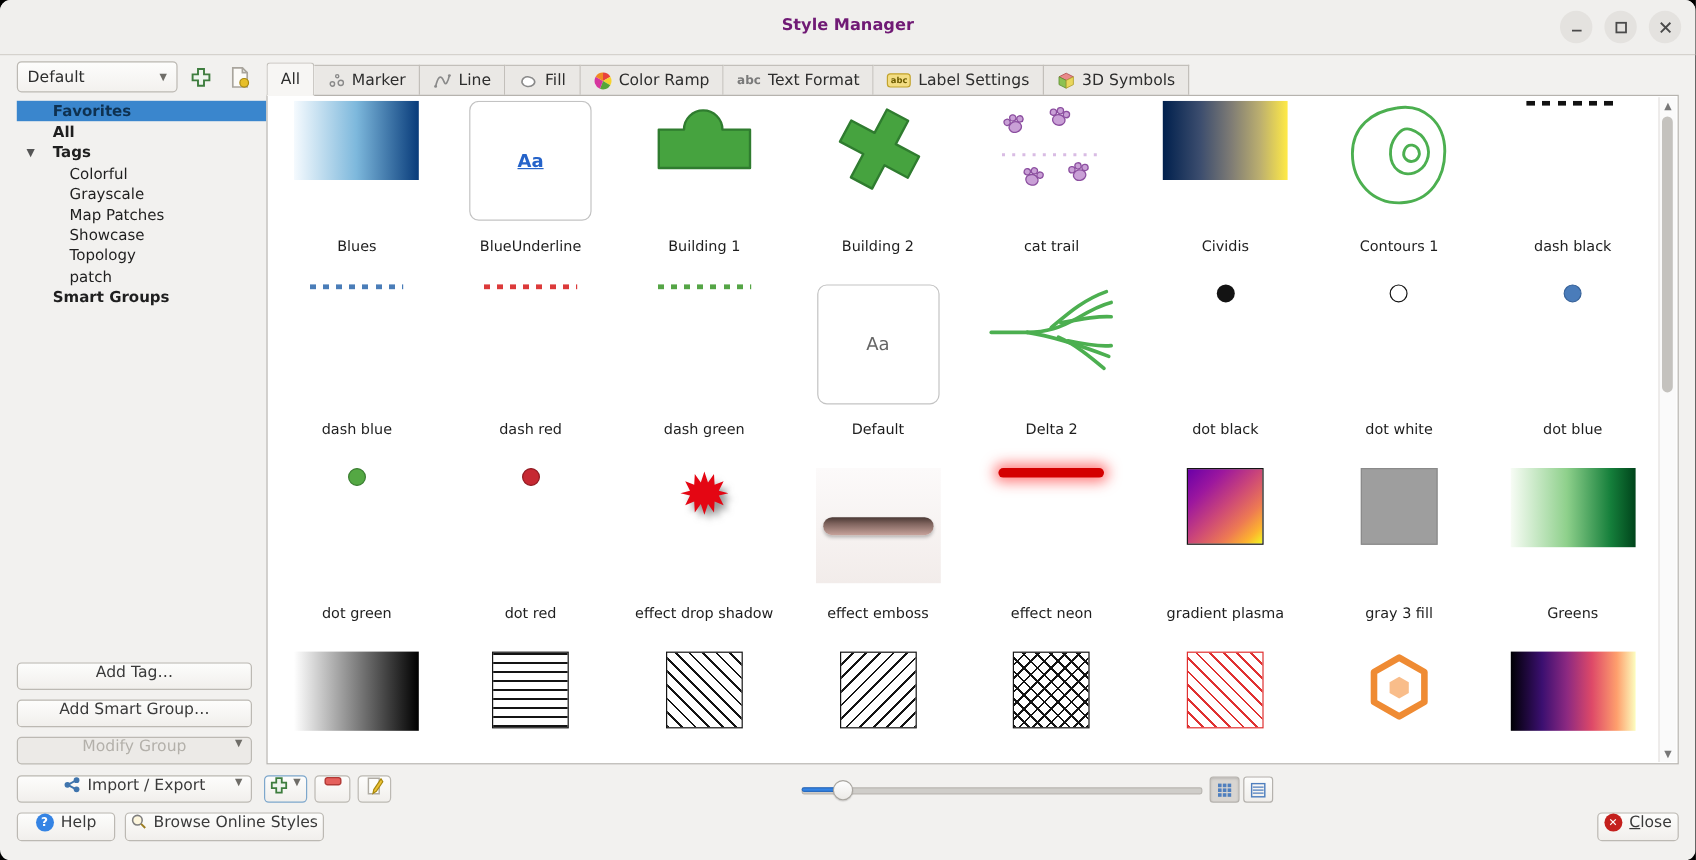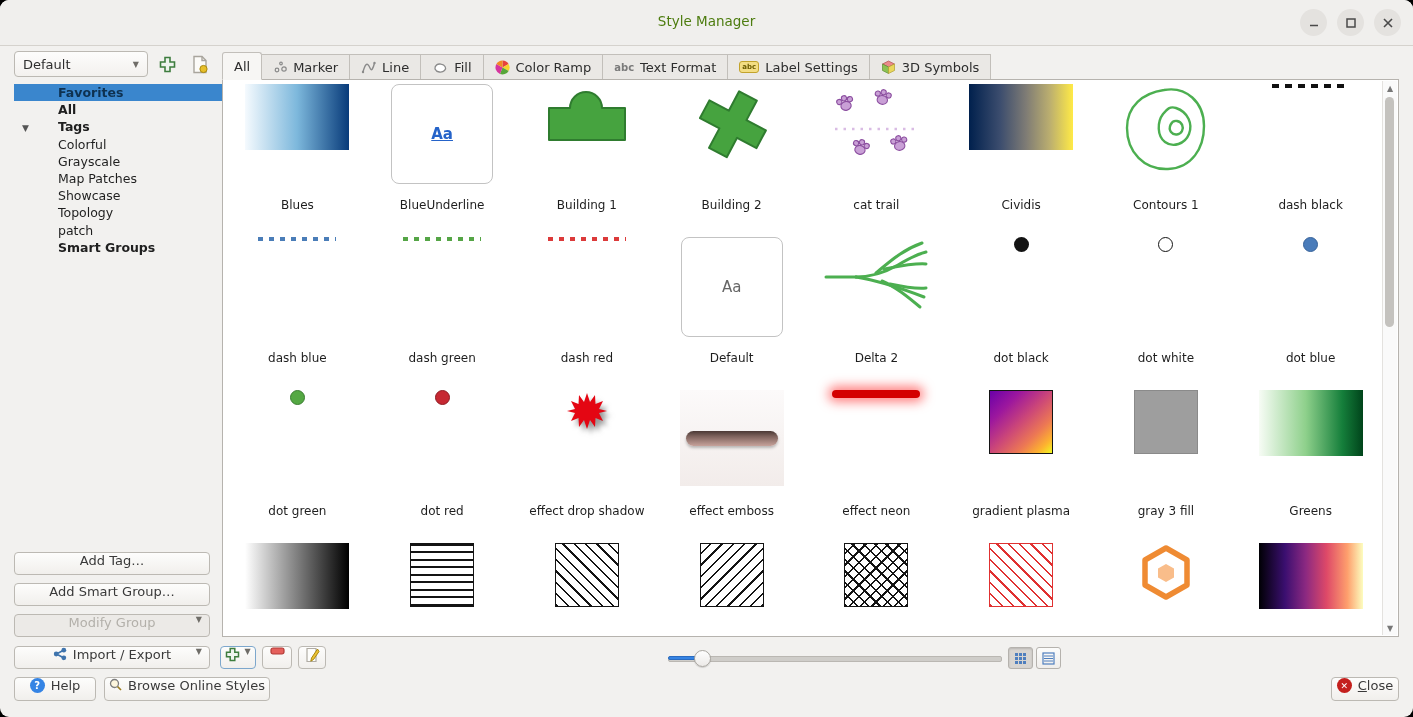--- a/index.html
+++ b/index.html
@@ -1,33 +1,33 @@
 <!DOCTYPE html>
 <html><head>
 <meta charset="utf-8">
 <style>
   html,body{margin:0;padding:0;background:#000;}
   .stage{position:relative;width:1413px;height:717px;background:#000;font-family:"DejaVu Sans","Liberation Sans",sans-serif;-webkit-font-smoothing:antialiased;}
   .window{position:absolute;inset:0;background:#f2f1ef;border-radius:9px;overflow:hidden;}
   
   .titlebar{position:absolute;left:0;top:0;right:0;height:45px;background:#f0efed;border-bottom:1px solid #d5d2cd;}
-  .title{position:absolute;left:0;right:0;top:13px;text-align:center;font-weight:normal;font-size:13.5px;color:#4d7c0f;}
+  .title{position:absolute;left:0;right:0;top:13px;text-align:center;font-weight:bold;font-size:13.5px;color:#701a75;}
   .winbtn{position:absolute;top:9px;width:27px;height:27px;border-radius:50%;background:#e4e2df;color:#4a4a4a;display:flex;align-items:center;justify-content:center;font-size:13px;cursor:default;}
   .winbtn svg{display:block}
   
   .btn{box-sizing:border-box;background:linear-gradient(#fdfdfc,#f1efec);border:1px solid #bcb9b3;border-radius:4px;font-size:13px;color:#3a3a3a;display:flex;align-items:flex-start;justify-content:center;gap:6px;cursor:pointer;}
   .btn.disabled{color:#b3b0aa;background:#eceae7;}
   .dd-arrow{font-size:8px;color:#6f6d68;margin-left:2px}
   
   .combo{position:absolute;left:14px;top:51px;width:134px;height:26px;box-sizing:border-box;background:linear-gradient(#fdfdfc,#f3f1ee);border:1px solid #bcb9b3;border-radius:4px;font-size:13px;color:#2e2e2e;display:flex;align-items:center;padding:0 8px;}
   .combo .dd-arrow{margin-left:auto}
   .tool-ico{position:absolute;top:53px;width:22px;height:22px;display:flex;align-items:center;justify-content:center;cursor:pointer;}
   .tree{position:absolute;left:14px;top:84px;width:208px;}
   .trow{position:relative;height:17.2px;display:flex;align-items:center;font-size:12.5px;color:#1f1f1f;cursor:pointer;white-space:nowrap;}
-  .trow.bold{font-weight:bold;padding-left:14px;}
+  .trow.bold{font-weight:bold;}
   .trow .lbl{padding-left:30px;}
   .trow.child .lbl{padding-left:44px;font-weight:normal;}
   .trow.selected{background:#3a86cd;}
   .trow.selected .lbl{color:#0e3150;}
   .expander{position:absolute;left:8px;top:5px;font-size:9px;color:#555;}
   
   .grpbtn{position:absolute;left:14px;width:196px;height:23px;}
   
   .tabbar{position:absolute;left:222px;top:52px;height:28px;display:flex;align-items:flex-end;}
   .tab{box-sizing:border-box;height:26px;display:flex;align-items:center;gap:6px;padding:0 11px;font-size:13px;color:#2d2d2d;background:#eae8e5;border:1px solid #c2bfba;border-left:none;cursor:pointer;white-space:nowrap;}
@@ -353,29 +353,29 @@
             <div class="slabel">dash black</div>
           </div>
           <div class="cell">
             <div class="preview">
               <div class="dashline" style="height:3.5px;background:repeating-linear-gradient(90deg,#4a7db8 0 5px,transparent 5px 11px)"></div>
             </div>
             <div class="slabel">dash blue</div>
           </div>
           <div class="cell">
             <div class="preview">
+              <div class="dashline" style="height:3.5px;background:repeating-linear-gradient(90deg,#dc3a3a 0 5px,transparent 5px 11px)"></div>
+            </div>
+            <div class="slabel">dash red</div>
+          </div>
+          <div class="cell">
+            <div class="preview">
               <div class="dashline" style="height:3.5px;background:repeating-linear-gradient(90deg,#55a546 0 5px,transparent 5px 11px)"></div>
             </div>
             <div class="slabel">dash green</div>
-          </div>
-          <div class="cell">
-            <div class="preview">
-              <div class="dashline" style="height:3.5px;background:repeating-linear-gradient(90deg,#dc3a3a 0 5px,transparent 5px 11px)"></div>
-            </div>
-            <div class="slabel">dash red</div>
           </div>
           <div class="cell">
             <div class="preview">
               <div class="aacard">
                 <span style="color:#666">Aa</span>
               </div>
             </div>
             <div class="slabel">Default</div>
           </div>
           <div class="cell">

